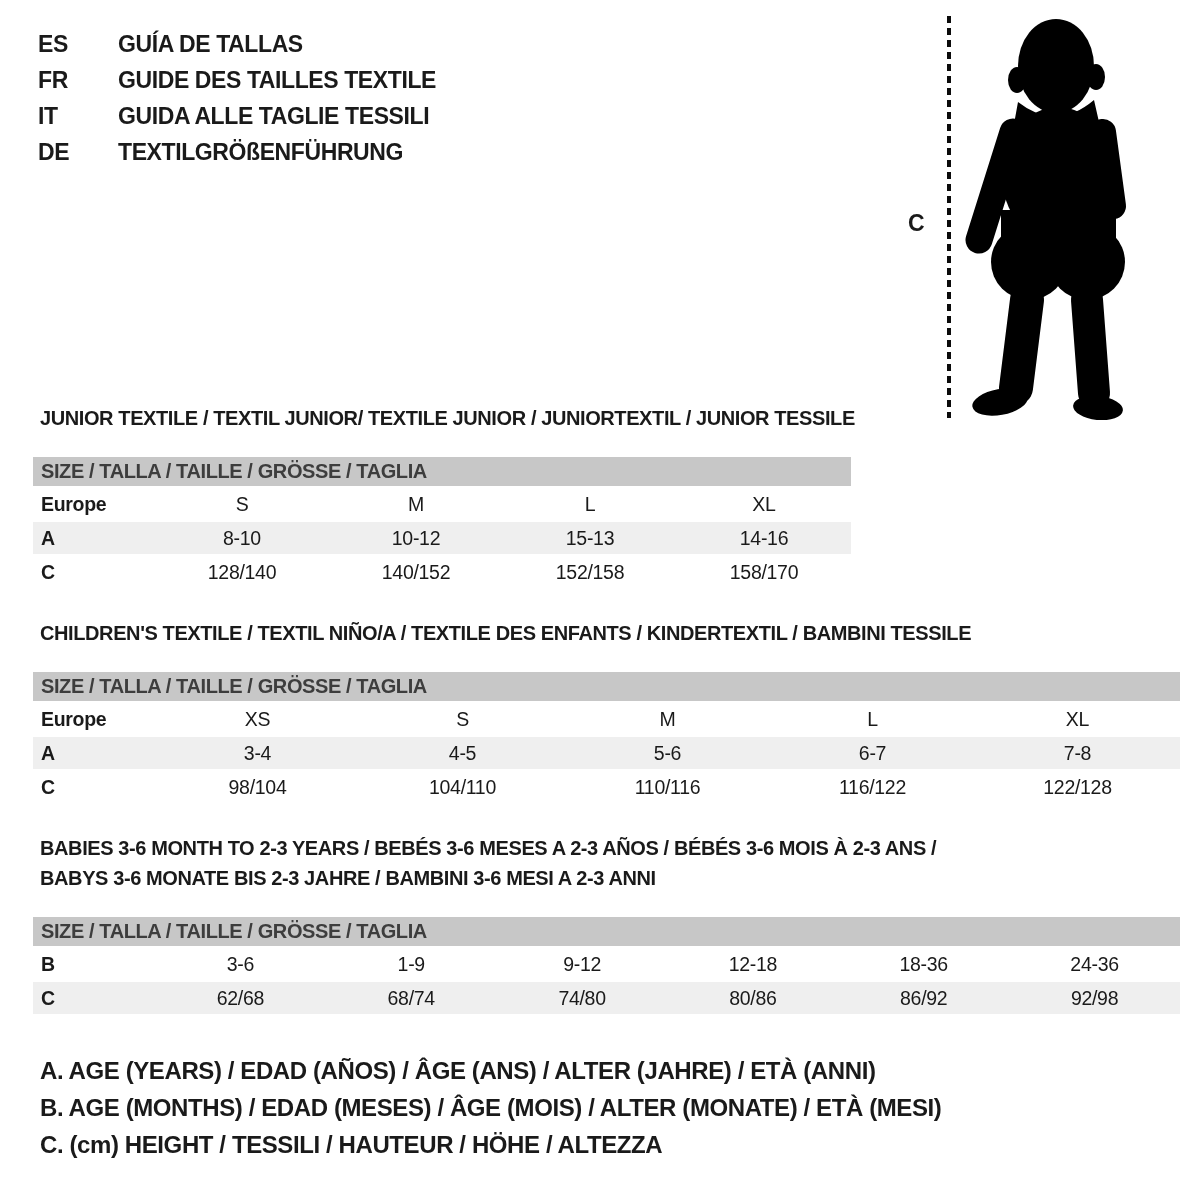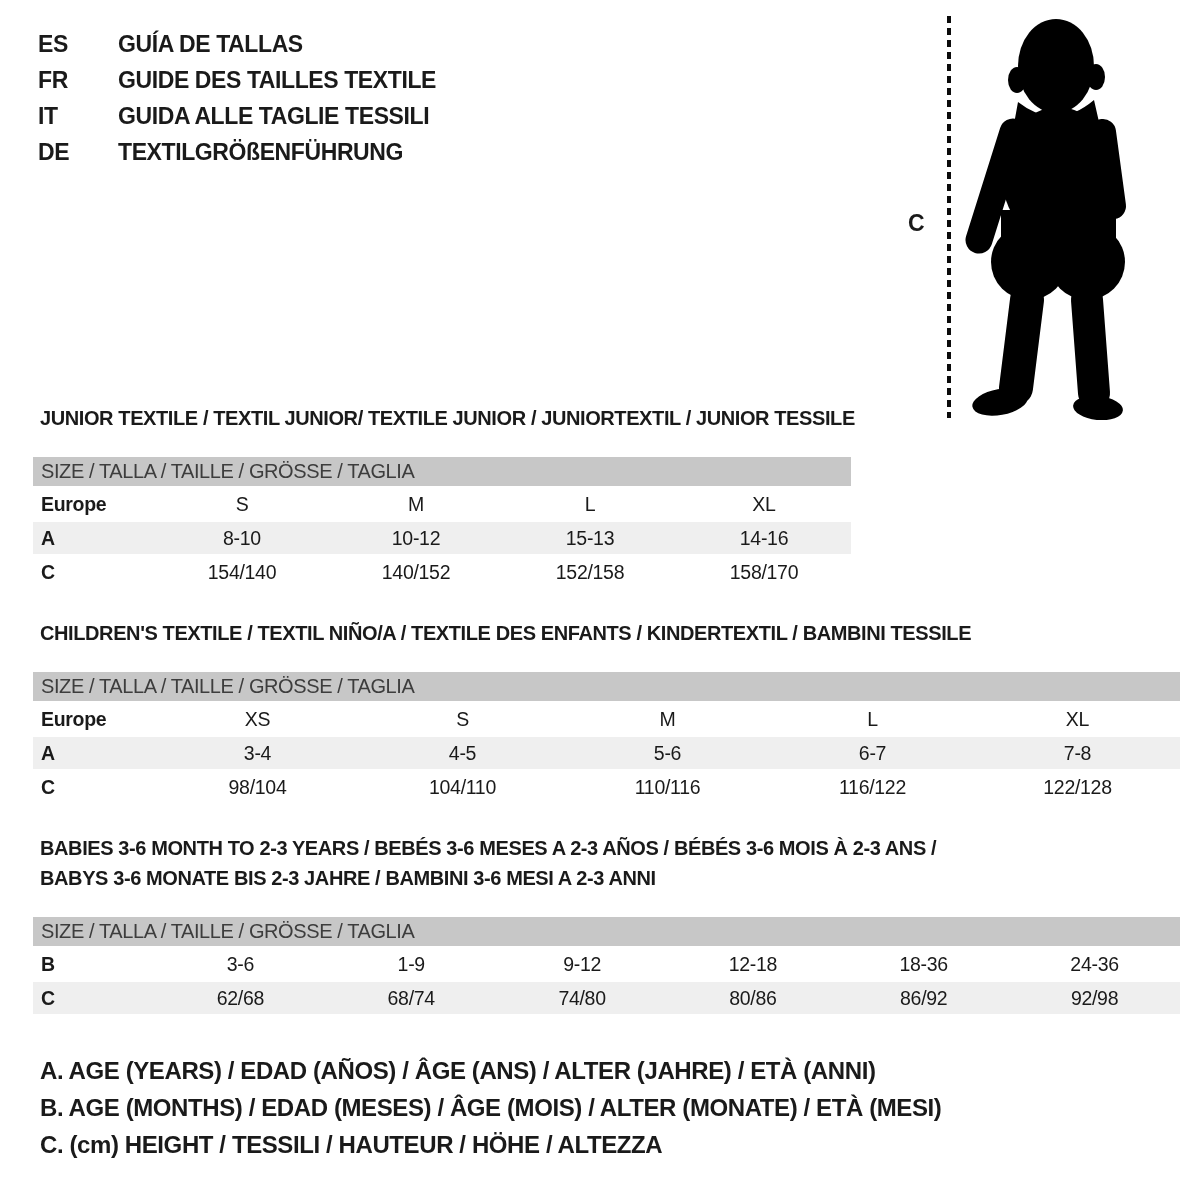--- a/index.html
+++ b/index.html
@@ -30,21 +30,21 @@
   .main{position:absolute;left:33px;top:403px;width:1147px;}
   .section{margin-bottom:30px;}
   .section-title{
     font-size:20px;font-weight:bold;letter-spacing:-0.4px;line-height:30px;
     margin:0 0 24px 7px;white-space:pre-line;
   }
   .size-table{width:1147px;}
   .section-junior .size-table{width:818px;}
   .table-header{
     height:29px;line-height:29px;background:var(--header-bg);color:var(--header-text);
-    font-weight:normal;font-size:20px;letter-spacing:-0.4px;padding-left:8px;box-sizing:border-box;
+    font-weight:bold;font-size:20px;letter-spacing:-0.4px;padding-left:8px;box-sizing:border-box;
   }
   .trow{display:flex;height:32px;margin-top:2px;align-items:center;font-size:19.5px;letter-spacing:-0.3px;}
   .trow.shaded{background:var(--shaded-bg);}
   .trow .row-label{flex:0 0 114px;padding-left:8px;font-weight:bold;}
   .trow .cell{flex:1;text-align:center;}
   
   .legend{margin-top:38px;}
   .legend-line{font-size:24px;font-weight:bold;letter-spacing:-0.4px;line-height:37px;margin-left:7px;}
 </style>
 </head>
@@ -109,21 +109,21 @@
             </div>
             <div class="trow shaded">
               <span class="row-label">A</span>
               <span class="cell">8-10</span>
               <span class="cell">10-12</span>
               <span class="cell">15-13</span>
               <span class="cell">14-16</span>
             </div>
             <div class="trow">
               <span class="row-label">C</span>
-              <span class="cell">154/140</span>
+              <span class="cell">128/140</span>
               <span class="cell">140/152</span>
               <span class="cell">152/158</span>
               <span class="cell">158/170</span>
             </div>
           </div>
         </section>
         <section class="section section-children">
           <h2 class="section-title">CHILDREN'S TEXTILE / TEXTIL NIÑO/A / TEXTILE DES ENFANTS / KINDERTEXTIL / BAMBINI TESSILE</h2>
           <div class="size-table">
             <div class="table-header">SIZE / TALLA / TAILLE / GRÖSSE / TAGLIA</div>

